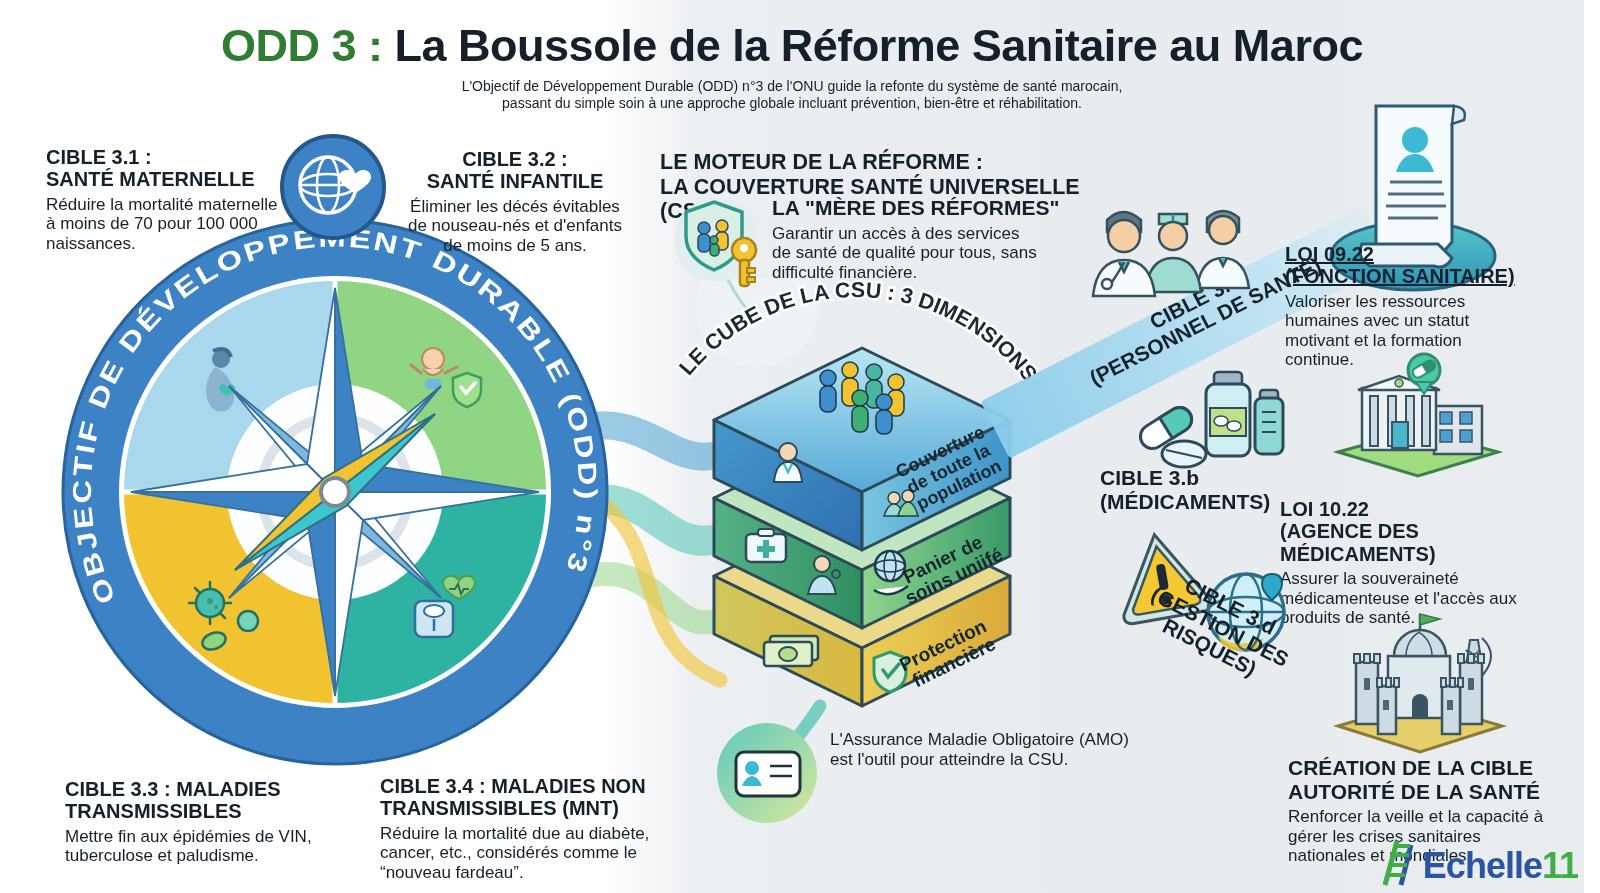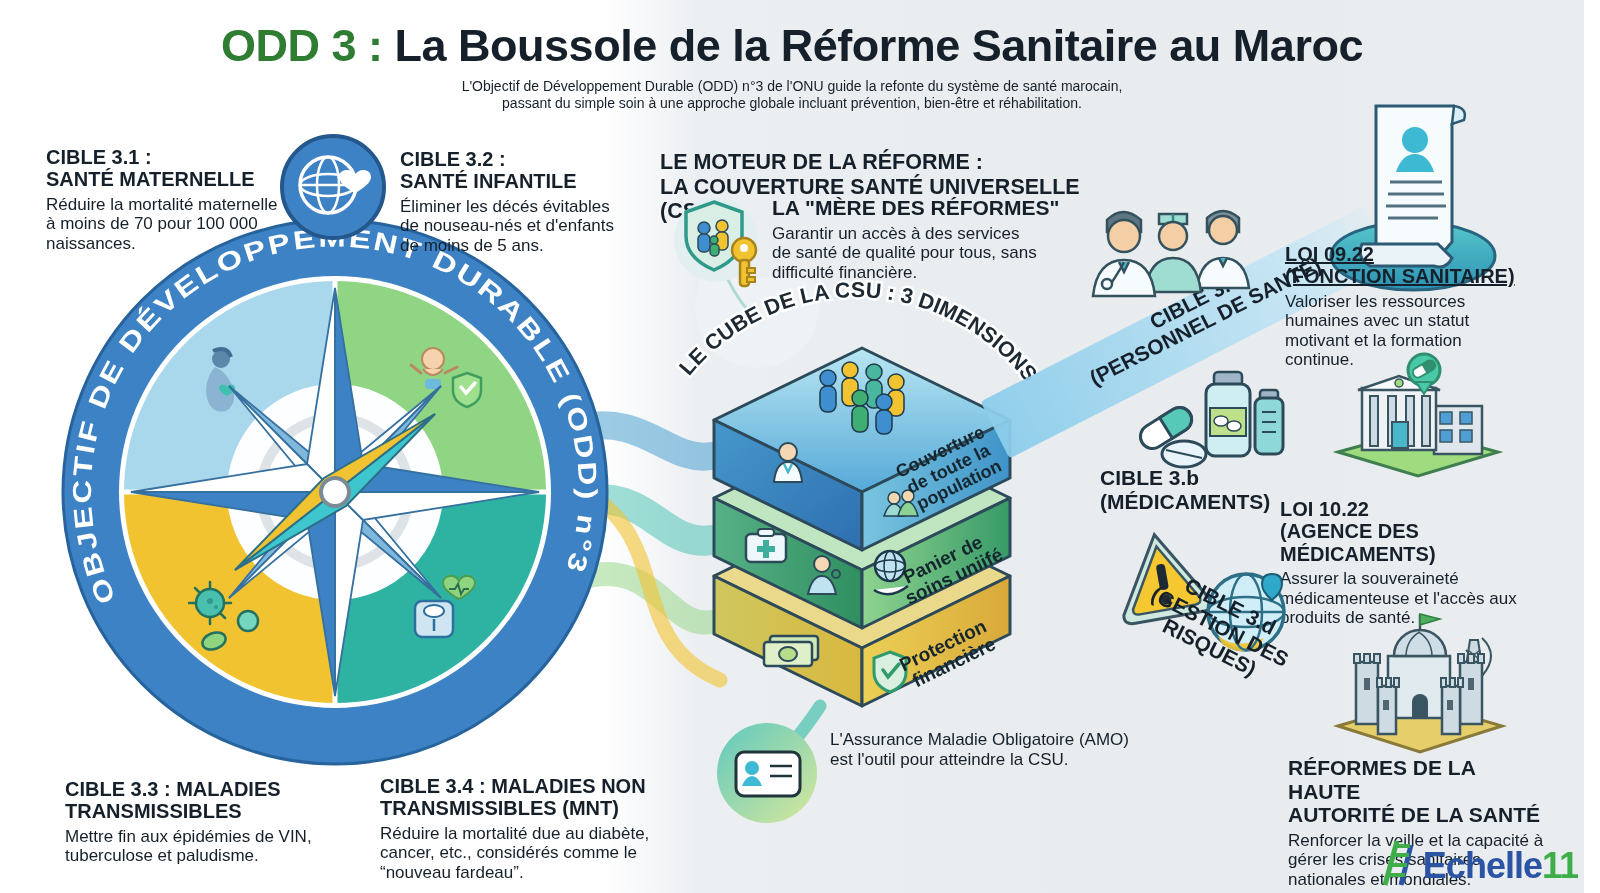--- a/index.html
+++ b/index.html
@@ -8,21 +8,21 @@
     background:linear-gradient(90deg,#ffffff 0%,#ffffff 38%,#eceff2 44%,#e8ecef 70%,#eaedf0 100%);
     font-family:"Liberation Sans",sans-serif;color:#15202a;
   }
   .abs{position:absolute;}
   .hdr-title{width:100%;text-align:center;top:20px;font-weight:700;font-size:45px;letter-spacing:-0.5px;}
   .hdr-title .green{color:#2e7d33;}
   .hdr-sub{width:100%;text-align:center;top:78px;font-size:14px;line-height:1.2;font-weight:400;}
   .blk-title{font-weight:800;font-size:20px;line-height:1.12;}
   .blk-body{font-weight:500;font-size:17px;line-height:1.15;margin-top:4px;}
   .tc{text-align:left;}
-  .tr{text-align:left;}
+  .tr{text-align:center;}
   .rot-label{font-weight:800;font-size:20px;line-height:1.1;text-align:center;}
   .ribbon-3c{
     left:995px;top:398px;width:430px;height:64px;transform:rotate(-27deg);transform-origin:left center;
     background:linear-gradient(90deg,rgba(140,205,235,0.95),rgba(190,228,245,0.75) 80%,rgba(205,233,246,0.2));
     border-radius:4px;
   }
   .wm{right:6px;bottom:6px;display:flex;align-items:flex-end;font-weight:800;font-size:36px;letter-spacing:-1px;}
   .wm .blue{color:#2b55a4;}
   .wm .green{color:#3fae49;}
 </style>
@@ -529,21 +529,21 @@
       <rect x="38" y="72" width="6" height="12"></rect>
         <rect x="142" y="72" width="6" height="12"></rect>
       <rect x="57" y="94" width="6" height="10"></rect>
         <rect x="121" y="94" width="6" height="10"></rect>
     </g>
     <path d="M 86 112 v -16 a 8 8 0 0 1 16 0 v 16 Z" fill="#3a5562"></path>
   </svg>
 
   <div class="abs tc" style="left:1288px;top:756px;width:260px;">
     <div class="blk-title" style="font-size:21px;">
-      <div>RÉFORMES DE LA HAUTE</div>
+      <div>CRÉATION DE LA CIBLE</div>
       <div>AUTORITÉ DE LA SANTÉ</div>
     </div>
     <div class="blk-body">Renforcer la veille et la capacité à gérer les crises sanitaires nationales et mondiales.</div>
   </div>
 
   <div class="abs wm">
     <svg width="46" height="50" viewBox="0 0 46 50" style="margin-right:2px;">
       <line x1="10" y1="48" x2="22" y2="4" stroke="#3fae49" stroke-width="5"></line>
       <line x1="26" y1="48" x2="36" y2="8" stroke="#2b55a4" stroke-width="5"></line>
       <line x1="13" y1="38" x2="30" y2="38" stroke="#3fae49" stroke-width="4"></line>

